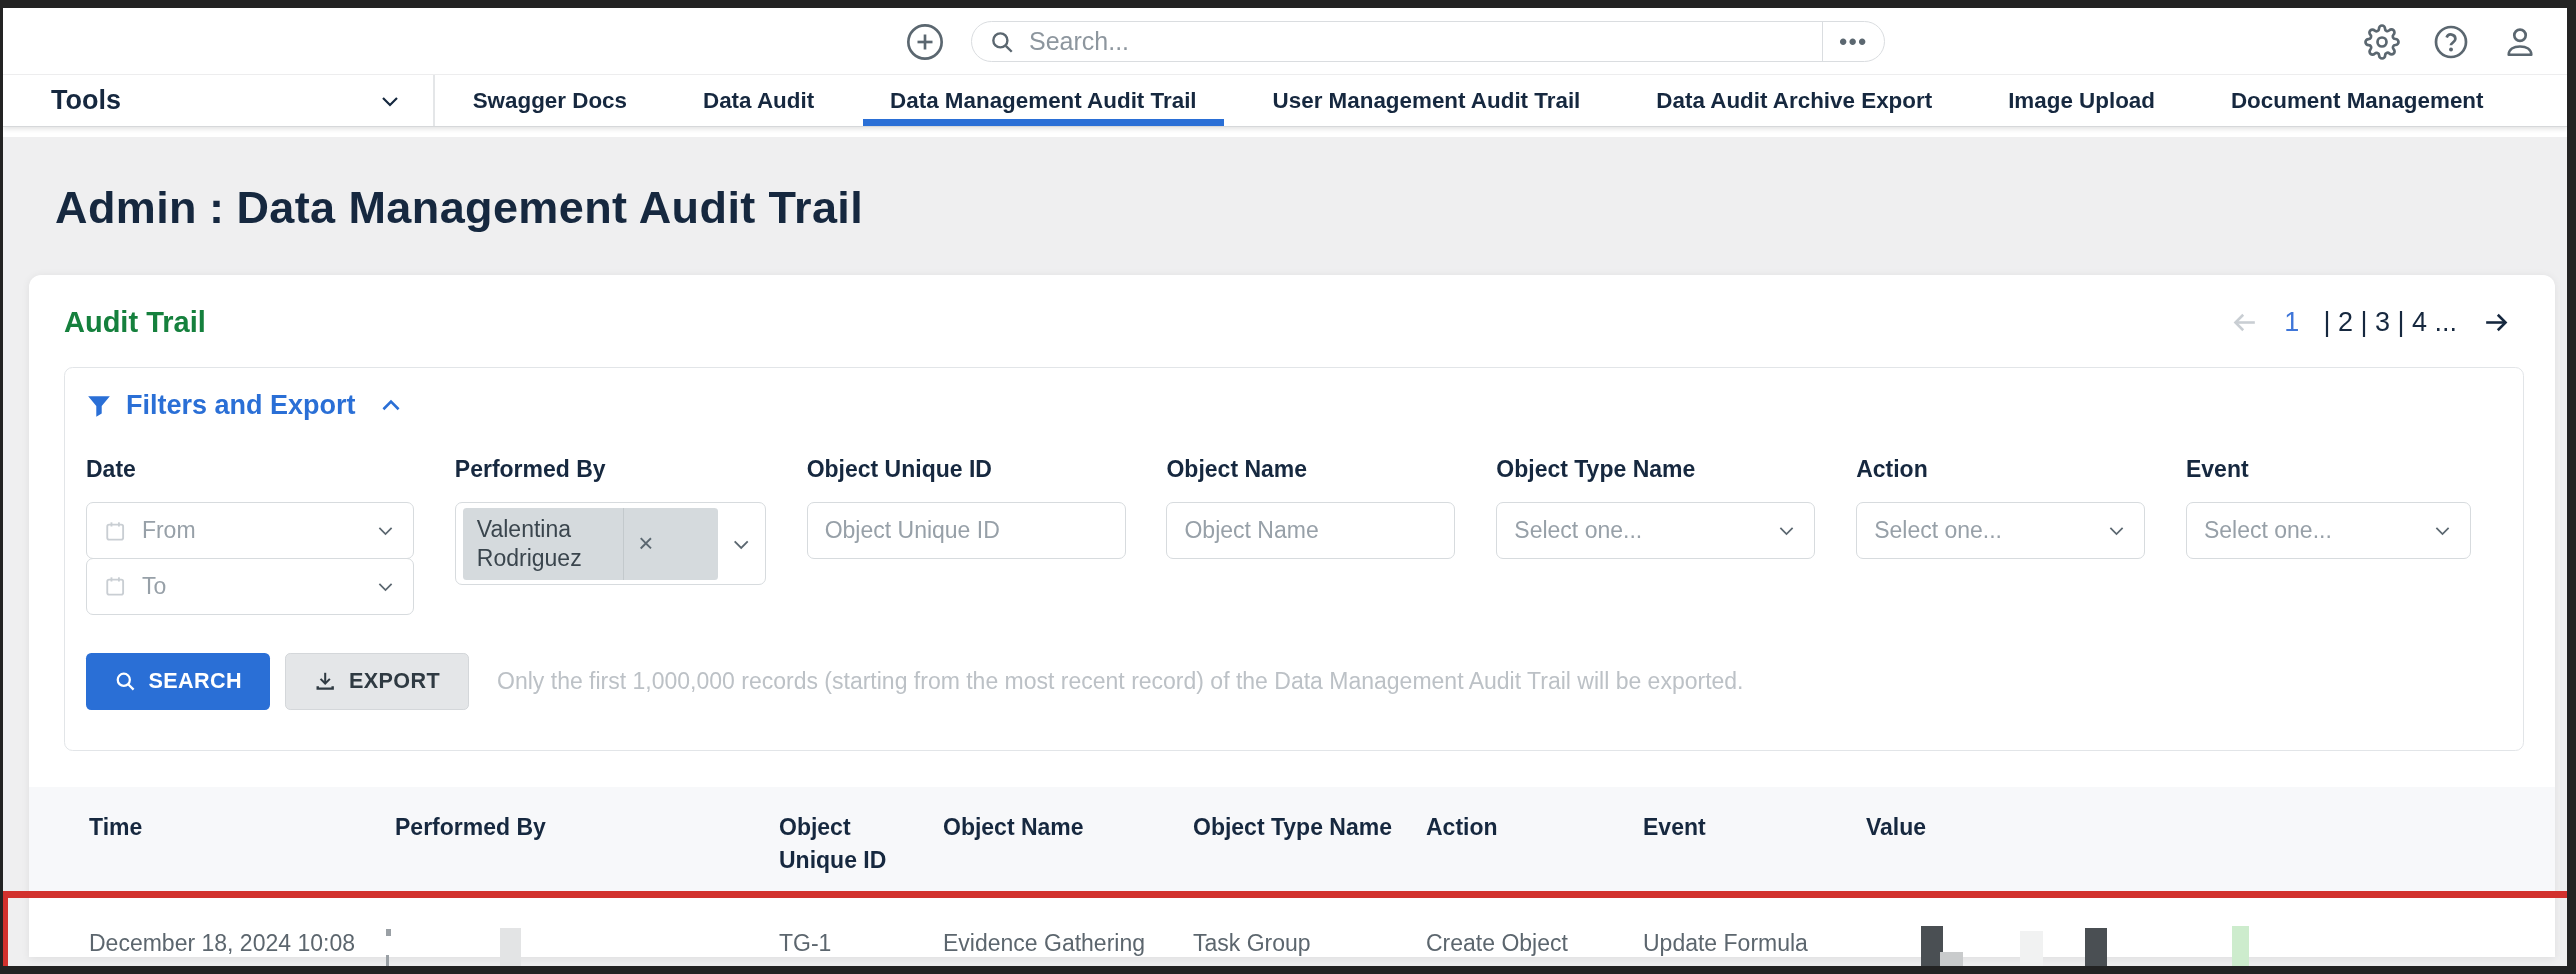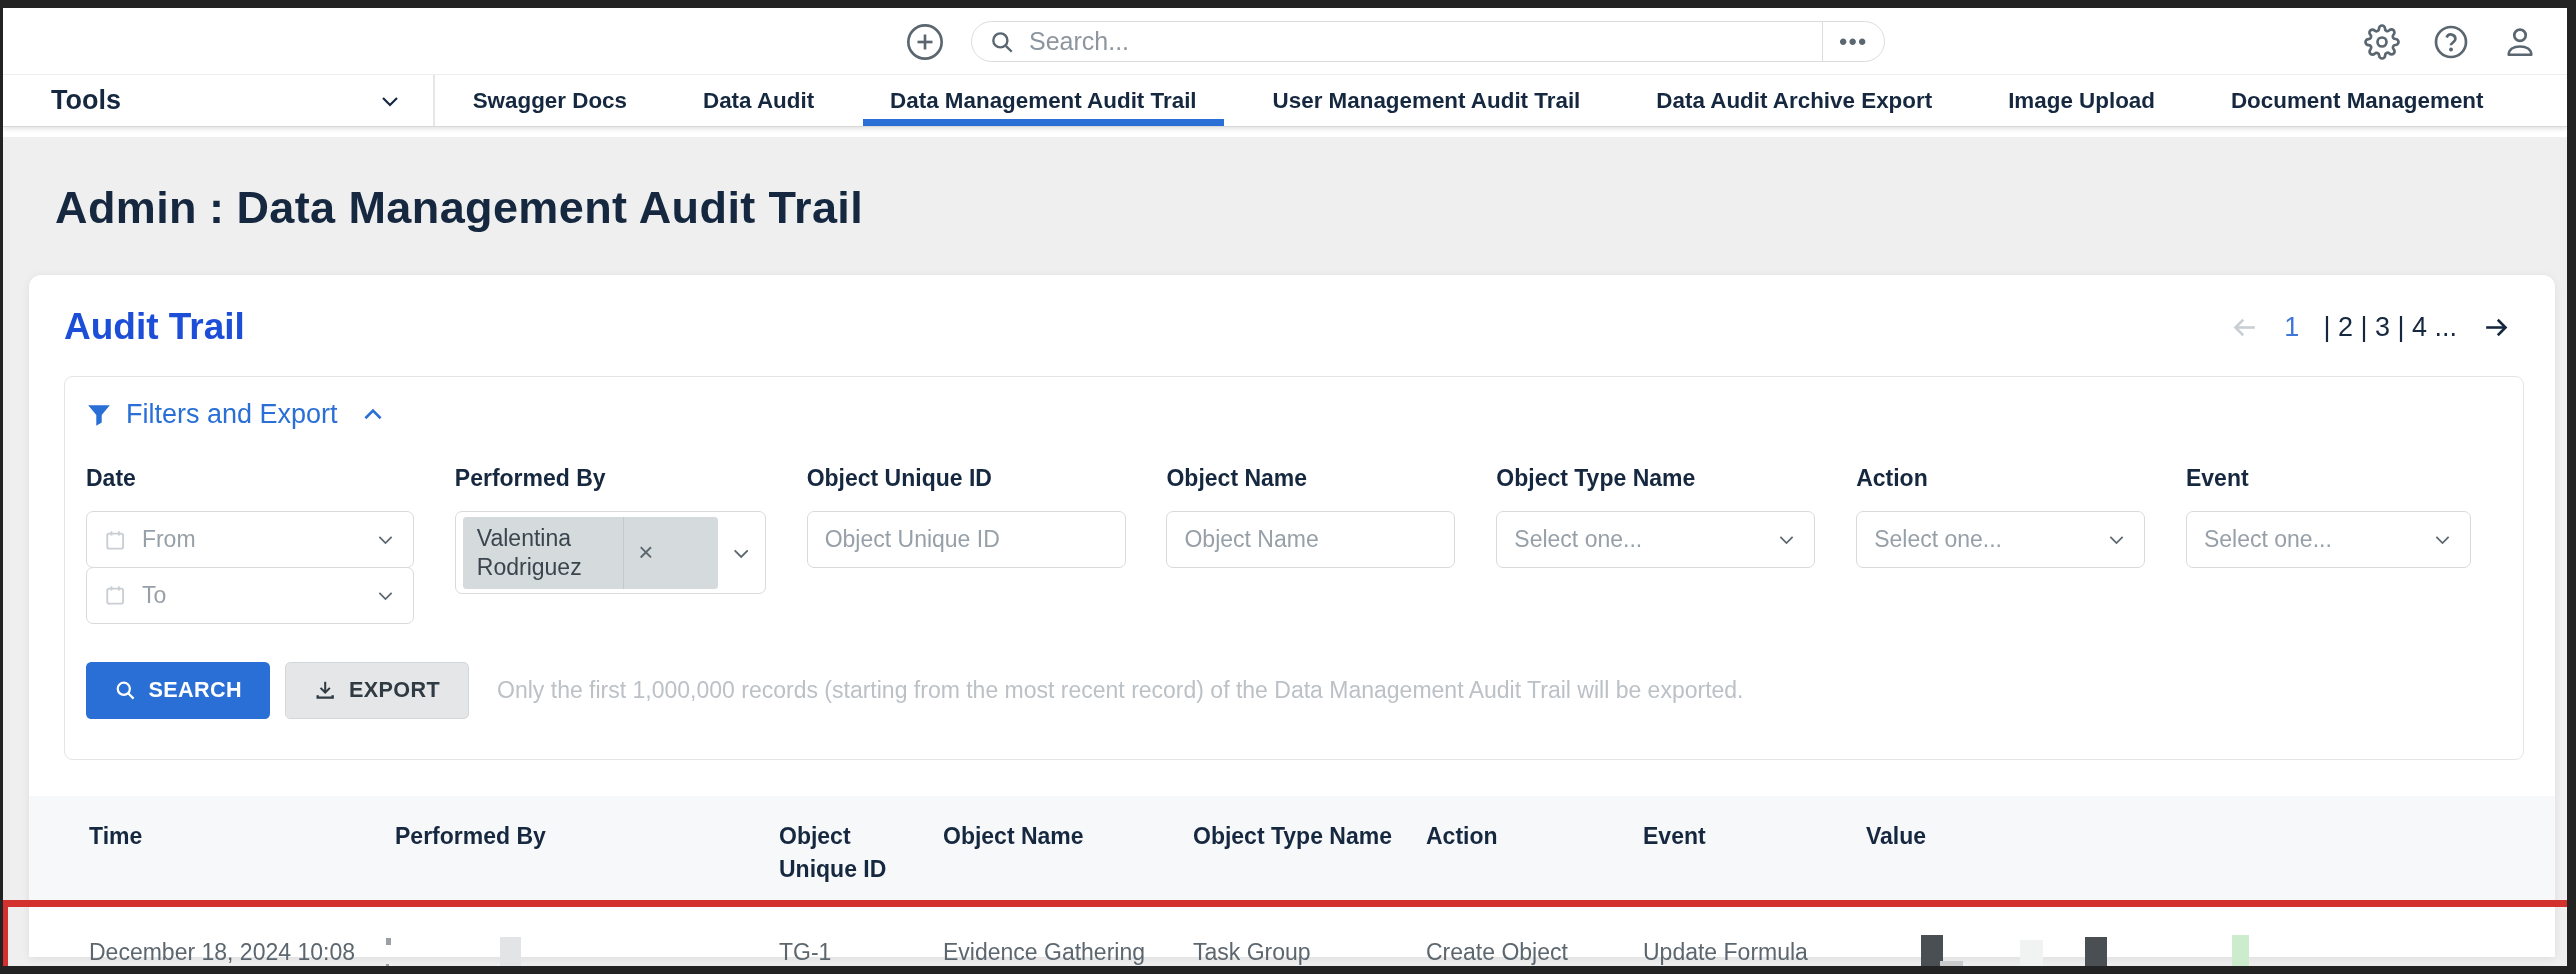--- a/index.html
+++ b/index.html
@@ -64,34 +64,34 @@
     display:flex; align-items:baseline; gap:12px; padding:45px 0 0 52px;
     font-size:45px; font-weight:bold; color:#16283f; letter-spacing:0.4px;
   }
 
   .card{
     position:absolute; left:26px; right:12px; top:138px; bottom:8.6px;
     background:#fff; border-radius:12px 12px 0 0; box-shadow:0 1.7px 8.6px rgba(0,0,0,.07);
     padding:31px 31px 0 35px;
   }
   .card-head{ display:flex; align-items:center; justify-content:space-between; }
-  .card-title{ font-size:37px; font-weight:bold; color:#1d4ed8; }
+  .card-title{ font-size:29px; font-weight:bold; color:#15803d; }
   .pagination{ display:flex; align-items:center; gap:24px; font-size:27px; margin-right:12px; }
   .pg-prev{ color:#c9ced3; cursor:pointer; }
   .pg-next{ color:#16283f; cursor:pointer; }
   .pg-current{ color:#3f76d9; cursor:pointer; }
   .pg-more{ color:#16283f; white-space:pre; cursor:pointer; }
 
   
   .filters{
     margin-top:28px; border:1.7px solid #e2e5e8; border-radius:8.6px;
     padding:22.4px 52px 40px 21px;
   }
   .filters-head{ display:flex; align-items:center; gap:14px; color:#2a6fd6; cursor:pointer; width:max-content; }
-  .filters-title{ font-size:27px; font-weight:normal; color:#2a6fd6; }
+  .filters-title{ font-size:27px; font-weight:bold; color:#2a6fd6; }
   .filters-head .chev{ margin-left:8.6px; }
 
   .filter-grid{ display:flex; justify-content:space-between; margin-top:35px; }
   .ffield{ display:flex; flex-direction:column; }
   .flabel{ font-size:23px; font-weight:bold; color:#16283f; margin-bottom:19px; }
   .fbox{
     height:57px; border:1.7px solid #d7dbde; border-radius:7px; background:#fff;
     display:flex; align-items:center; padding:0 17px; font-size:23px; color:#97a0a8;
   }
   .fbox .chev{ margin-left:auto; color:#5b6770; }

